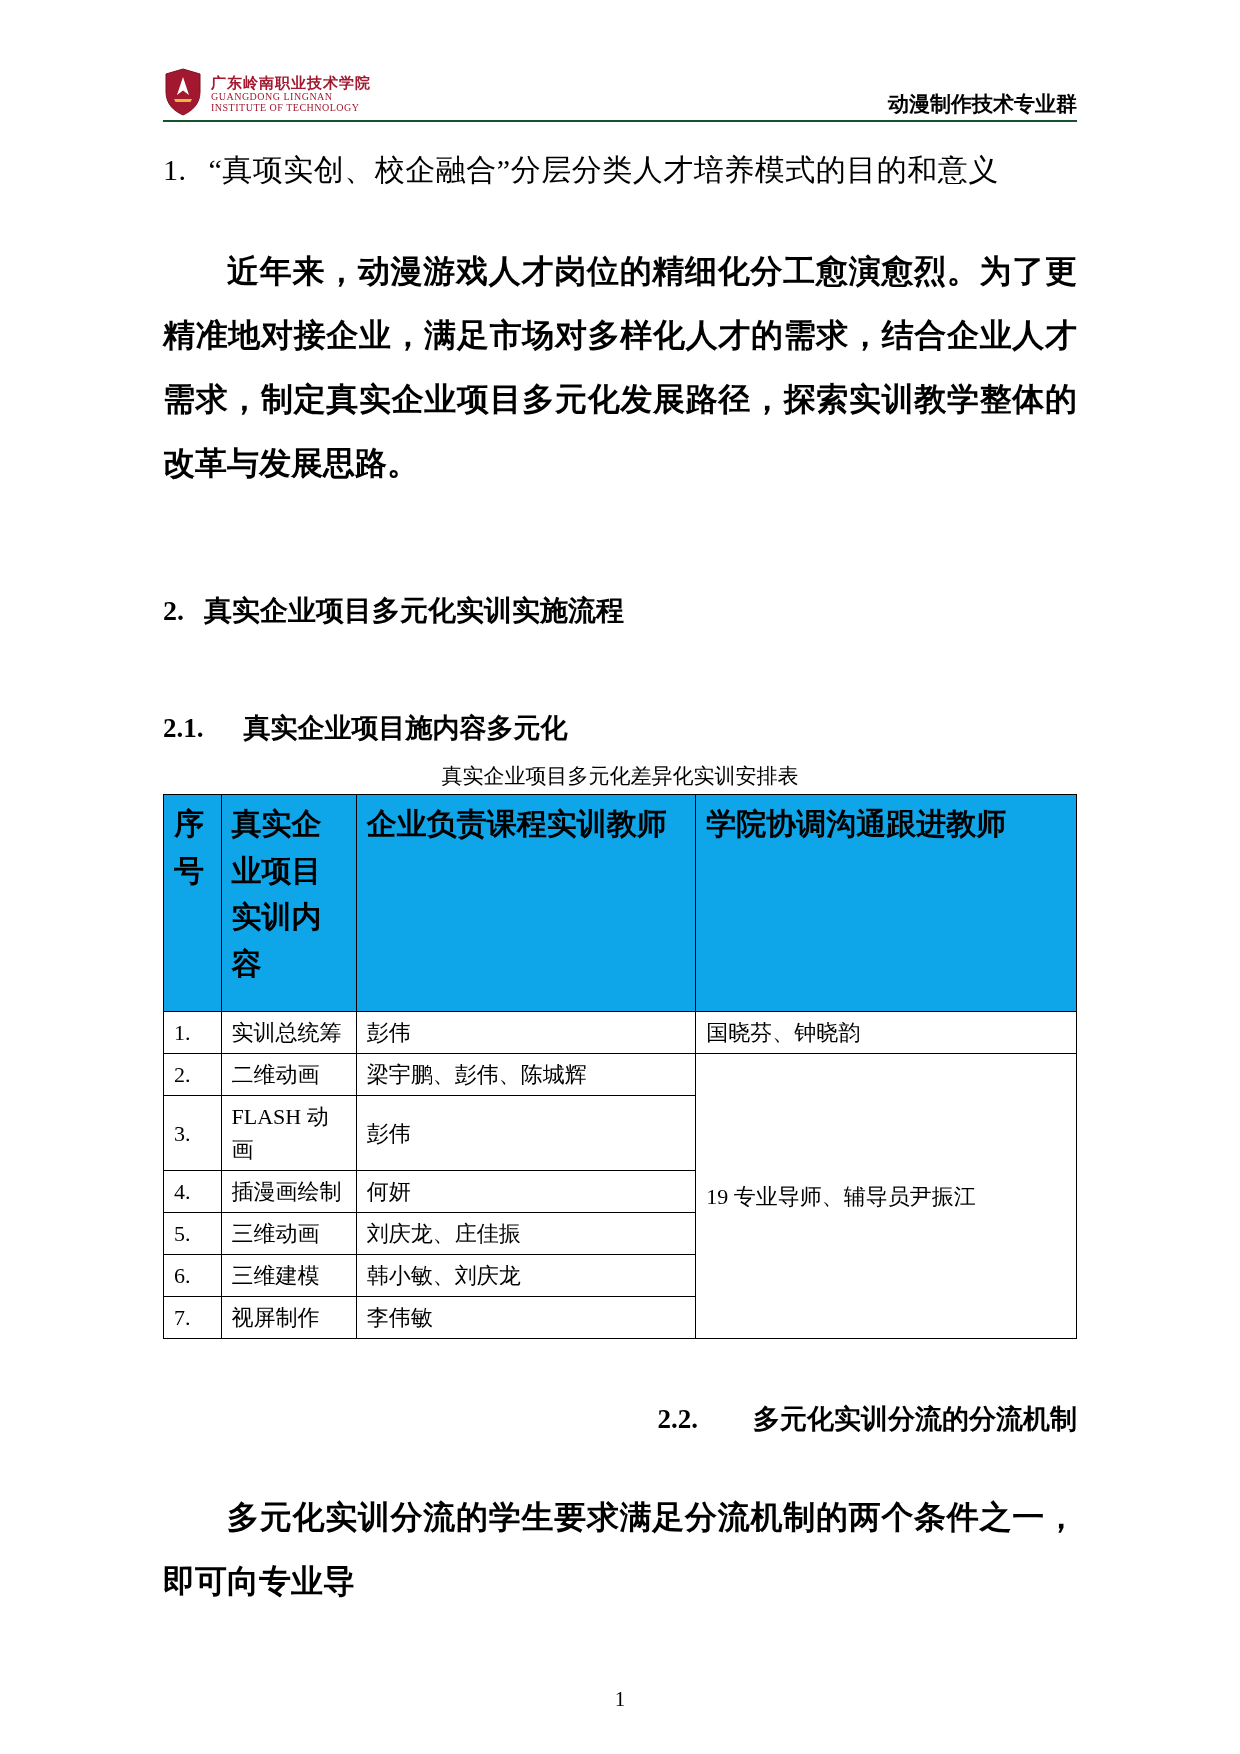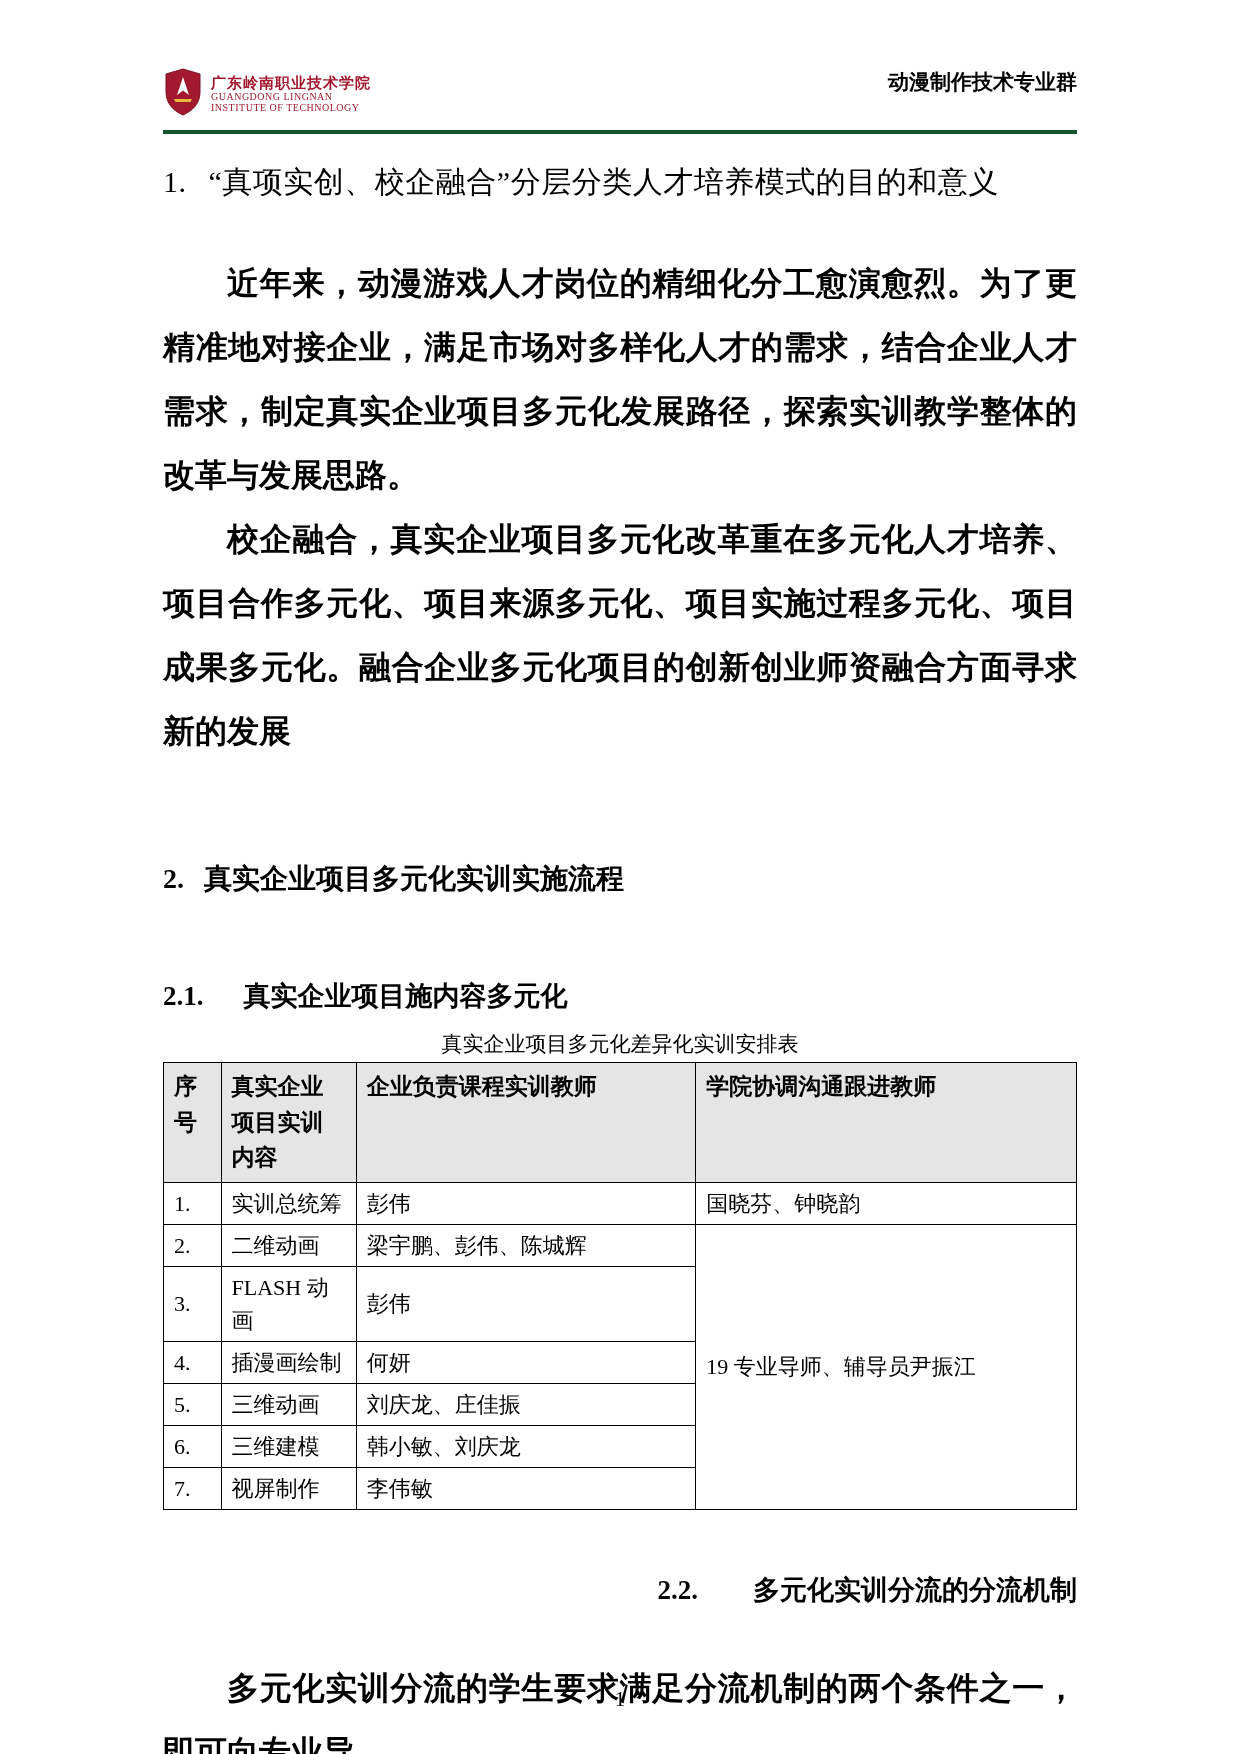--- a/index.html
+++ b/index.html
@@ -11,23 +11,22 @@
     background: #ffffff;
     position: relative;
     padding: 68px 163px 0 163px;
     font-family: "Liberation Serif", "DejaVu Serif", serif;
     color: #000;
   }
   
   .doc-header {
     display: flex;
     justify-content: space-between;
-    align-items: flex-start;
-    border-bottom: 4px solid #14532d;
-    padding-bottom: 10px;
+    align-items: flex-end;
+    border-bottom: 2px solid #14532d;
   }
   .logo-block { display: flex; align-items: center; gap: 8px; }
   .logo-shield { flex: 0 0 auto; }
   .logo-text { display: flex; flex-direction: column; line-height: 1.1; }
   .logo-cn {
     color: #a2182e;
     font-size: 15px;
     font-weight: bold;
     letter-spacing: 1px;
     font-family: "Liberation Sans", sans-serif;
@@ -72,27 +71,27 @@
     border-collapse: collapse;
     margin-top: 4px;
     font-size: 22px;
   }
   table.training th, table.training td {
     border: 1px solid #000;
     padding: 4px 10px;
     text-align: left;
   }
   table.training th {
-    background: #e5e5e5;
+    background: #0ea5e9;
     font-weight: bold;
     vertical-align: top;
-    font-size: 23px;
+    font-size: 30px;
     line-height: 1.55;
     padding-top: 6px;
-    padding-bottom: 6px;
+    padding-bottom: 24px;
   }
   table.training td { height: 40px; vertical-align: middle; line-height: 1.5; }
   td.merged-college { vertical-align: top; padding-top: 42px; line-height: 1.7; }
   
   .page-number {
     position: absolute;
     left: 0; right: 0;
     bottom: 42px;
     text-align: center;
     font-size: 21px;
@@ -118,21 +117,20 @@
         <div class="logo-en">INSTITUTE OF TECHNOLOGY</div>
       </div>
     </div>
     <div class="header-right">动漫制作技术专业群</div>
   </header>
 
   <h1 class="h-sec1"><span class="h-num">1.</span><span>“真项实创、校企融合”分层分类人才培养模式的目的和意义</span></h1>
 
   <div class="block-1">
     <p class="para">近年来，动漫游戏人才岗位的精细化分工愈演愈烈。为了更精准地对接企业，满足市场对多样化人才的需求，结合企业人才需求，制定真实企业项目多元化发展路径，探索实训教学整体的改革与发展思路。</p>
-    <p class="para">校企融合，真实企业项目多元化改革重在多元化人才培养、项目合作多元化、项目来源多元化、项目实施过程多元化、项目成果多元化。融合企业多元化项目的创新创业师资融合方面寻求新的发展</p>
   </div>
 
   <h2 class="h-sec2"><span class="h-num">2.</span><span>真实企业项目多元化实训实施流程</span></h2>
 
   <h3 class="h-sub"><span class="h-num">2.1.</span><span>真实企业项目施内容多元化</span></h3>
 
 
   <div class="tbl-caption">真实企业项目多元化差异化实训安排表</div>
 
   <table class="training">

